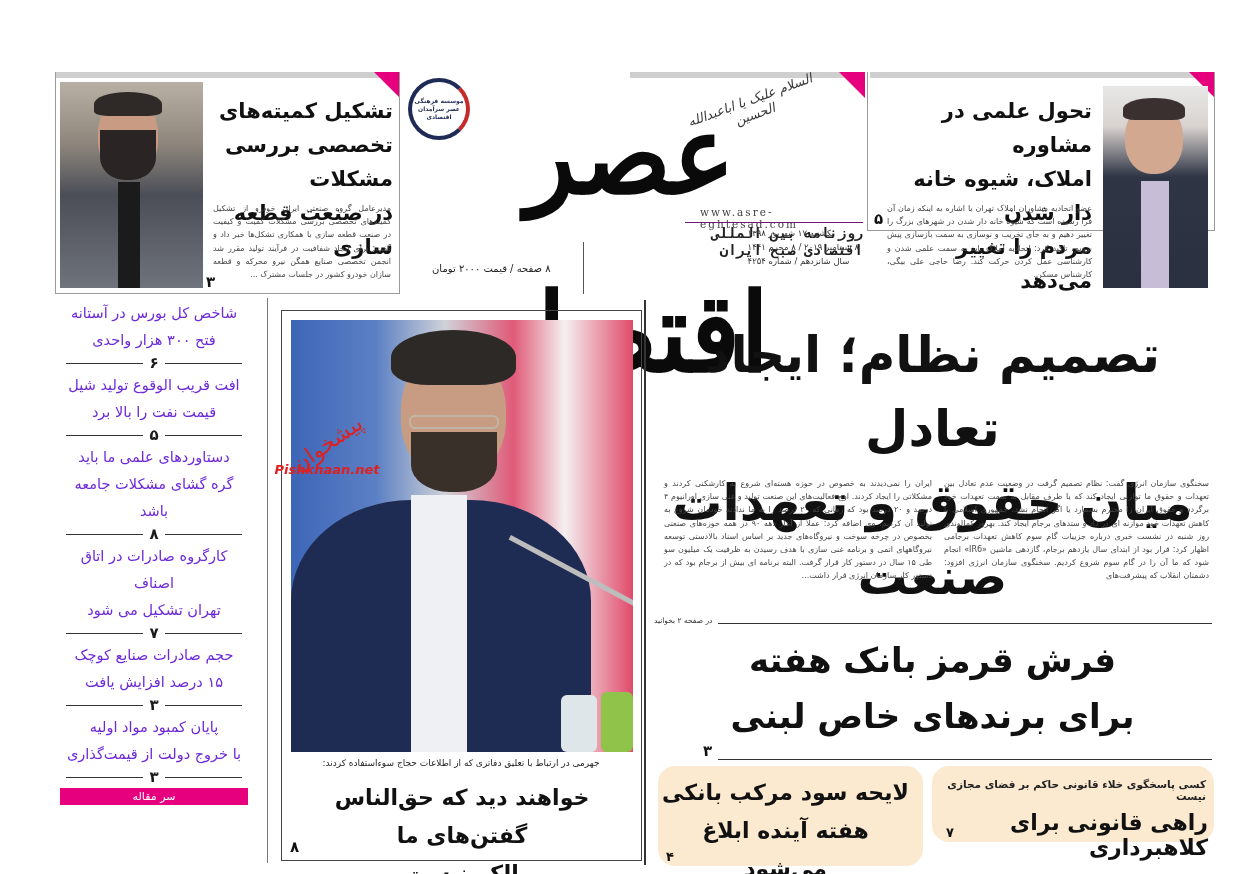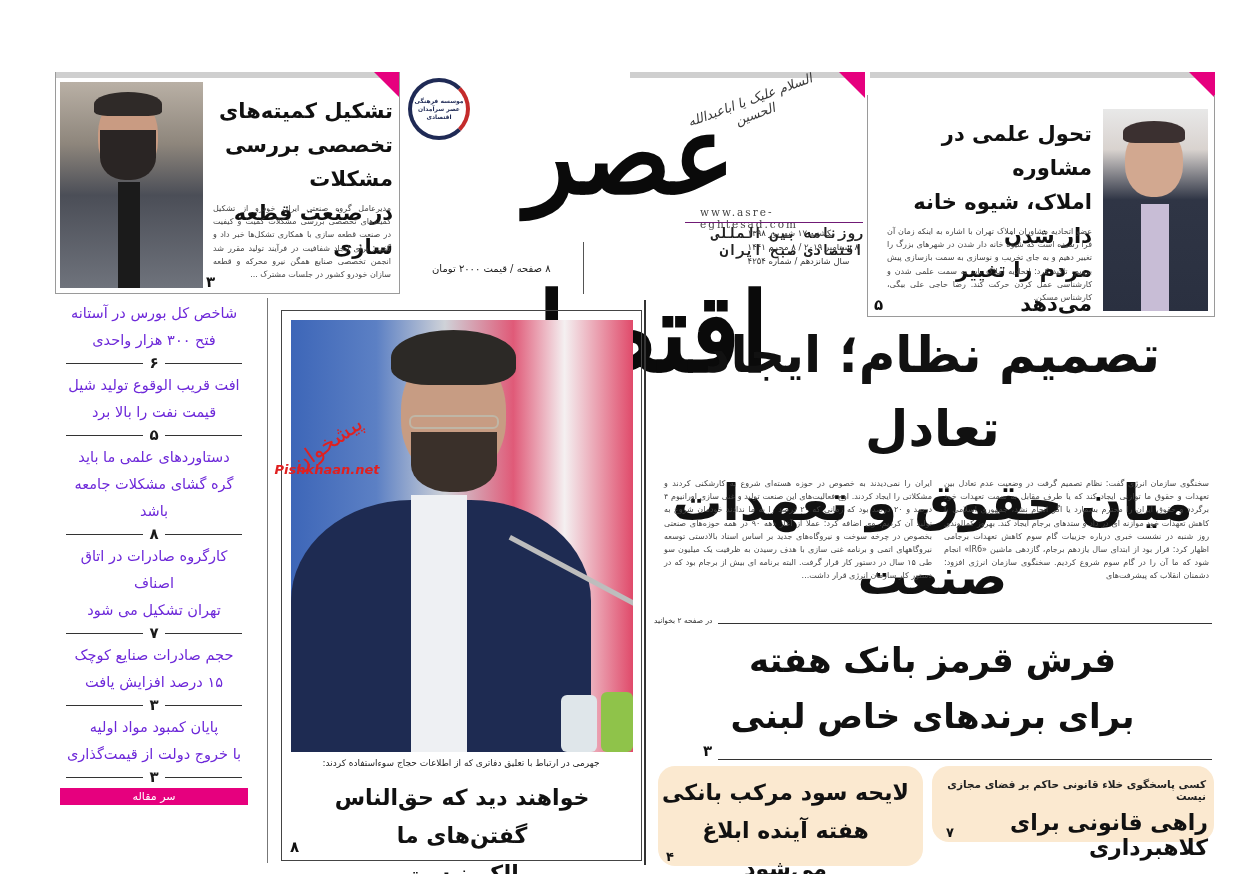--- a/index.html
+++ b/index.html
@@ -26,21 +26,21 @@
 </head>
 <body>
 
 <div class="topbar" style="left:55px; width:345px;"></div>
 <div class="pink-corner" style="left:374px; top:72px;"></div>
 <div class="topbar" style="left:630px; width:235px;"></div>
 <div class="pink-corner" style="left:839px; top:72px;"></div>
 <div class="topbar" style="left:870px; width:345px;"></div>
 <div class="pink-corner" style="left:1189px; top:72px;"></div>
 
-<div class="box" style="left:867px; top:72px; width:348px; height:222px; border-top:none;margin-top:23px;">
+<div class="box" style="left:867px; top:72px; width:348px; height:159px; border-top:none;">
   <div class="photo" style="left:235px; top:14px; width:105px; height:202px; background:linear-gradient(180deg,#e8e8e8 0%,#d9d3cf 20%,#2f3545 45%,#2a3040 100%);">
     <div style="position:absolute; left:22px; top:18px; width:58px; height:70px; border-radius:45%; background:#d2a890;"></div>
     <div style="position:absolute; left:20px; top:12px; width:62px; height:22px; border-radius:50% 50% 20% 20%; background:#3b3030;"></div>
     <div style="position:absolute; left:38px; top:95px; width:28px; height:107px; background:#c8bdd6;"></div>
   </div>
   <div style="position:absolute; right:122px; top:22px; width:215px;">
     <div class="headline-m">تحول علمی در مشاوره</div>
     <div class="headline-m">املاک، شیوه خانه دار شدن</div>
     <div class="headline-m">مردم را تغییر می‌دهد</div>
   </div>

